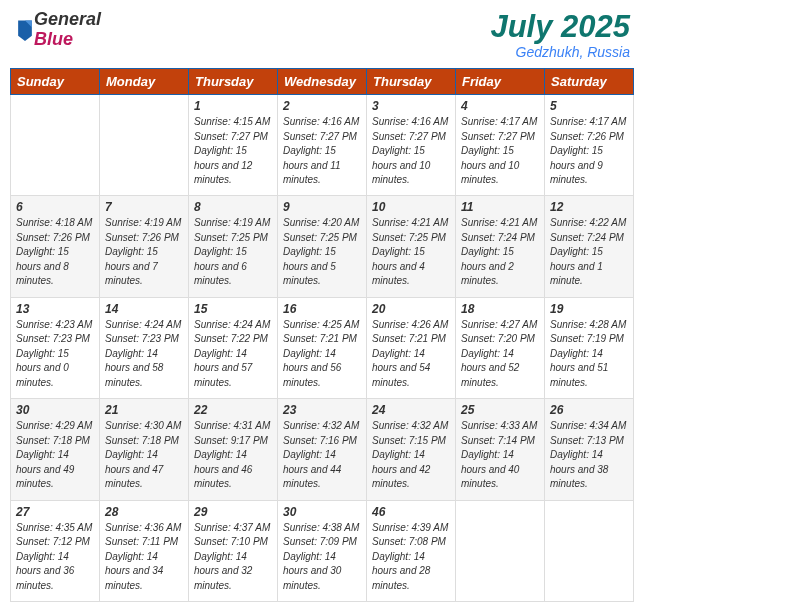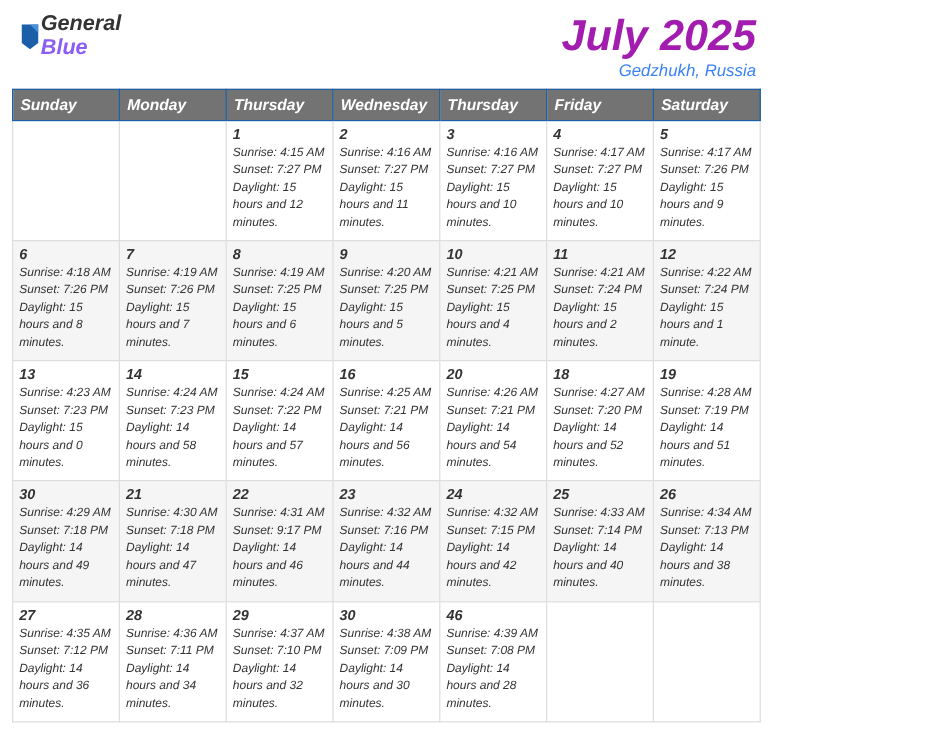--- a/index.html
+++ b/index.html
@@ -30,49 +30,49 @@
       align-items: center;
     }
     .logo-text {
       display: flex;
       flex-direction: column;
       font-size: 18px;
       font-weight: bold;
       line-height: 1.1;
     }
     .logo-general { color: #333; }
-    .logo-blue { color: #8b5cf6; }
+    .logo-blue { color: #be185d; }
     .logo-icon {
       width: 18px;
       height: 24px;
       margin-left: 2px;
       margin-top: -2px;
     }
     .title-block {
       text-align: right;
     }
     .month-title {
-      font-size: 36px;
+      font-size: 31px;
       font-weight: bold;
-      color: #a21caf;
+      color: #0f766e;
       line-height: 1.1;
     }
     .location-title {
       font-size: 14px;
       color: #3b82f6;
     }
     .calendar {
       flex: 1;
       border: 1px solid #ccc;
       border-collapse: collapse;
       width: 100%;
       table-layout: fixed;
     }
     .calendar th {
-      background: #737373;
+      background: #c2410c;
       color: #fff;
       text-align: left;
       padding: 5px 6px;
       font-size: 13px;
       font-weight: bold;
       border: 1px solid #1a5fa8;
     }
     .calendar td {
       vertical-align: top;
       padding: 4px 5px;

